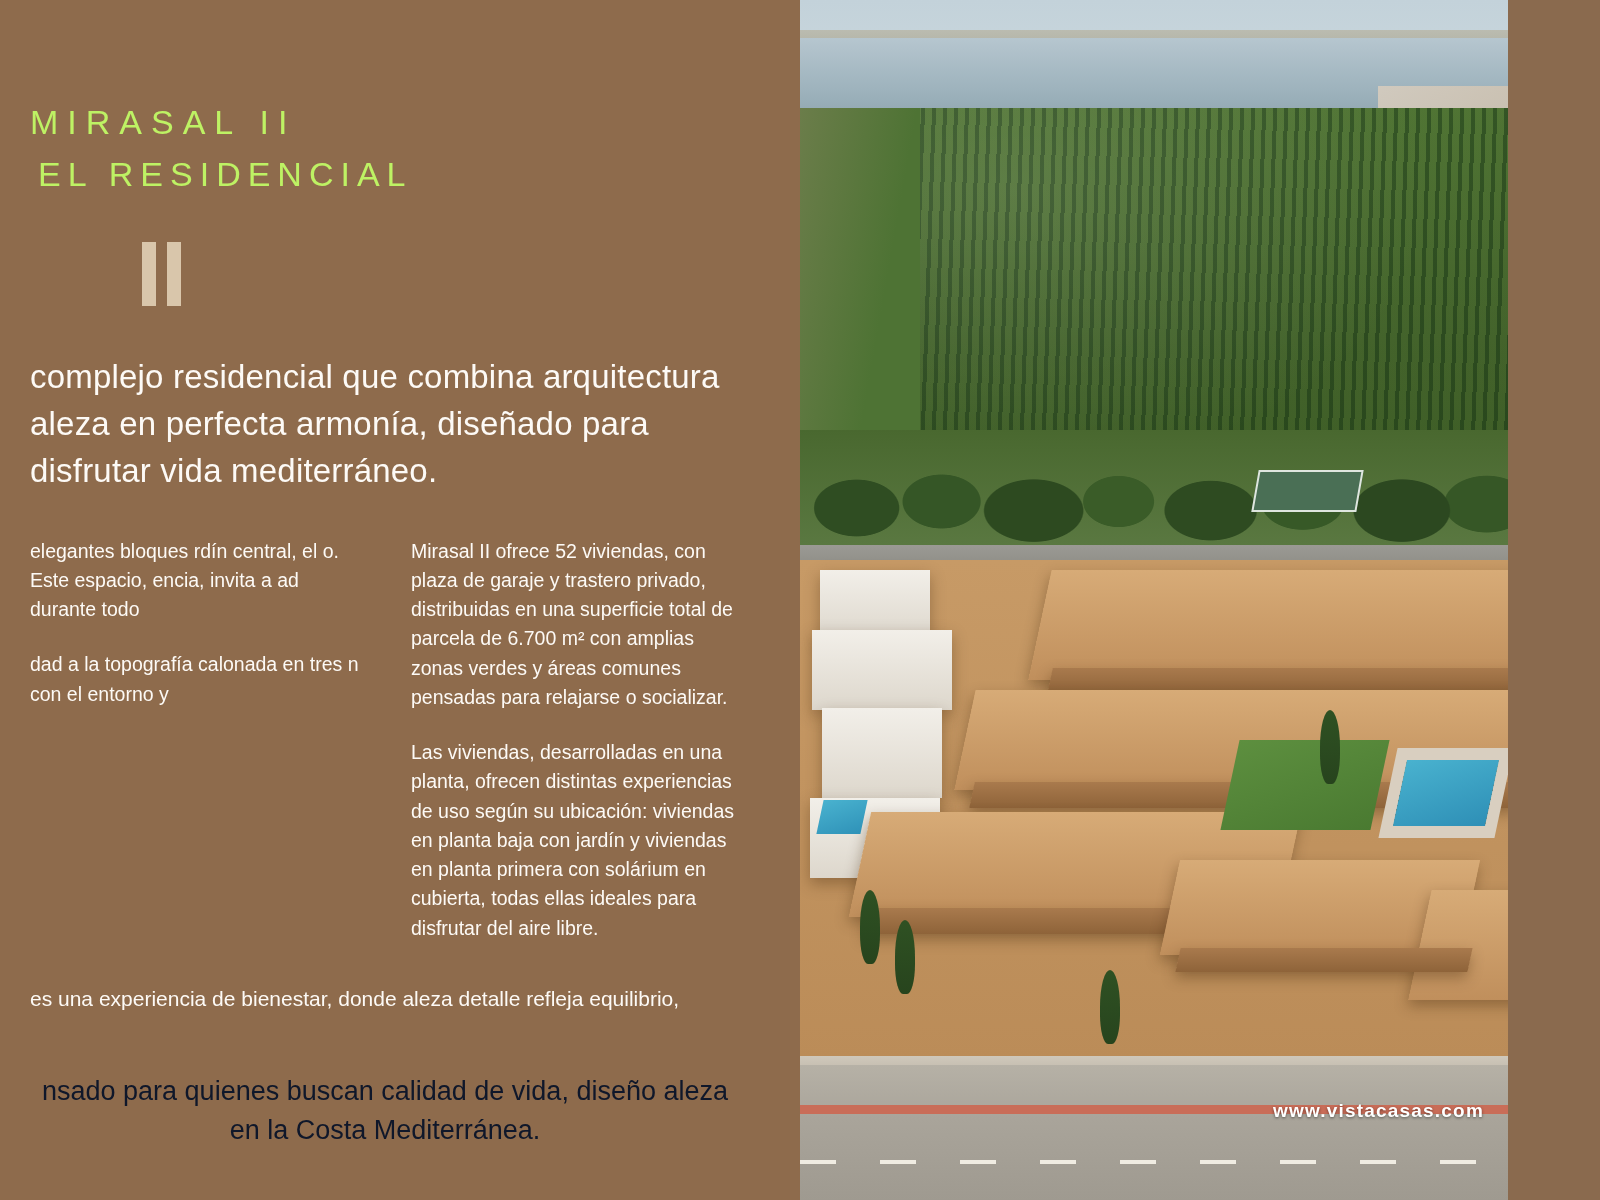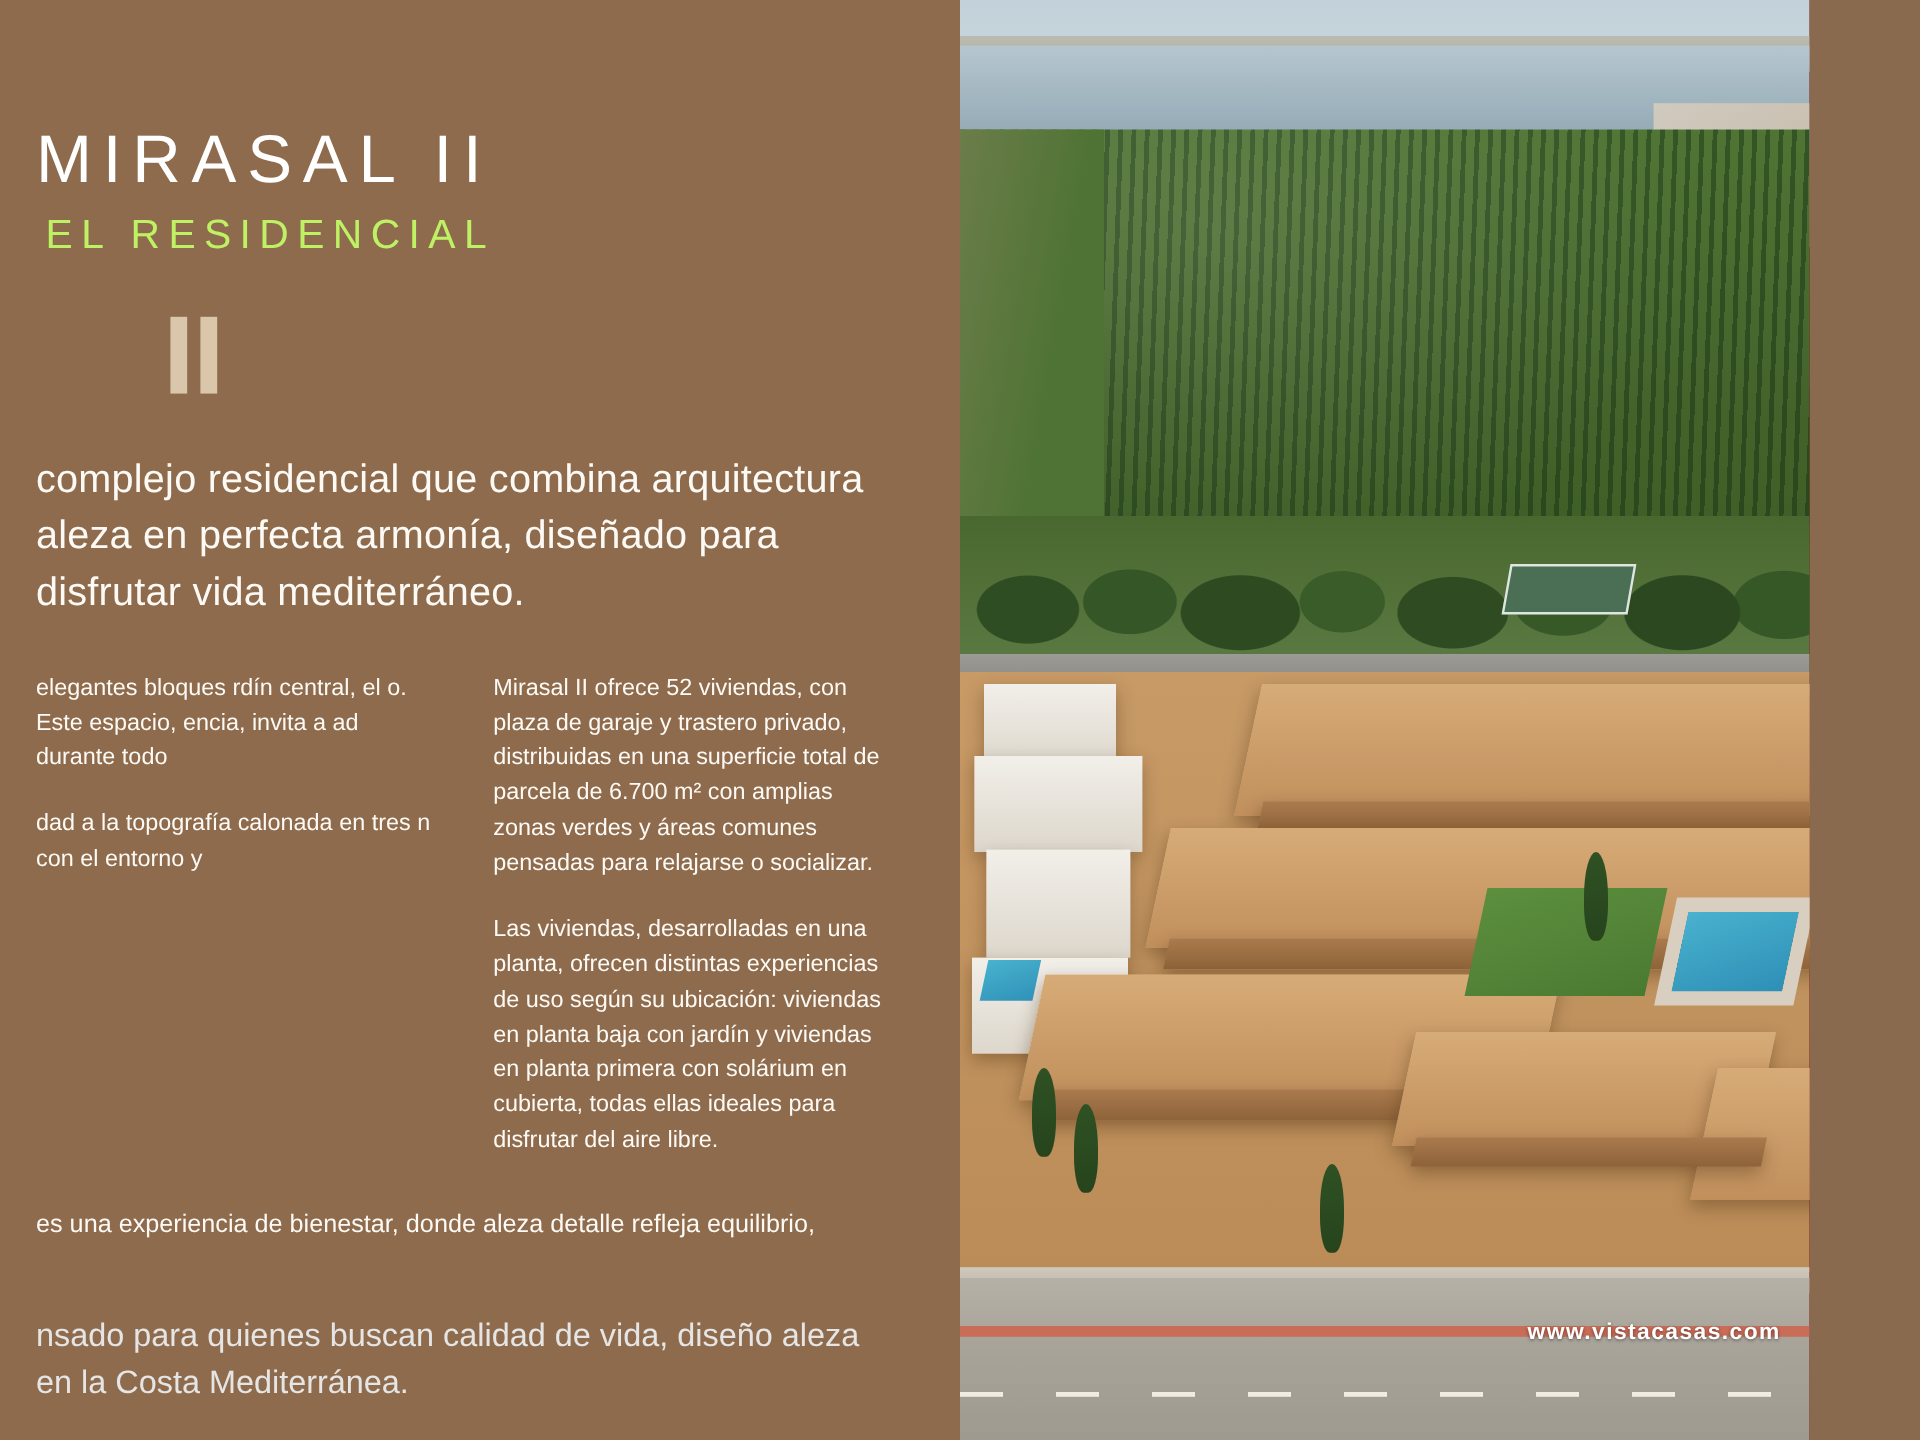--- a/index.html
+++ b/index.html
@@ -21,23 +21,23 @@
     background: #8e6b4c;
     overflow: hidden;
   }
   .left-inner {
     position: absolute;
     left: -55px; top: 0;
     width: 855px; height: 1200px;
     padding: 105px 60px 40px 85px;
   }
   .title-main {
-    font-size: 56px;
+    font-size: 34px;
     letter-spacing: 9px;
-    color: #ffffff;
+    color: #bef264;
     font-weight: 400;
     line-height: 1.0;
   }
   .title-sub {
     font-size: 34px;
     letter-spacing: 7px;
     color: #bef264;
     font-weight: 300;
     margin-top: 16px;
     margin-left: 8px;
@@ -79,22 +79,23 @@
     margin-top: 40px;
     font-size: 21px;
     line-height: 1.5;
     color: #fdfaf6;
     max-width: 720px;
   }
   .final {
     margin-top: 58px;
     font-size: 27px;
     line-height: 1.45;
-    color: #e5e5e5;
+    color: #0f172a;
     max-width: 740px;
+    text-align: center;
   }
   
   .right-panel {
     position: relative;
     width: 708px; height: 1200px;
     overflow: hidden;
     background: #7f1d1d;
     font-weight: bold;
   }
   .sky {

